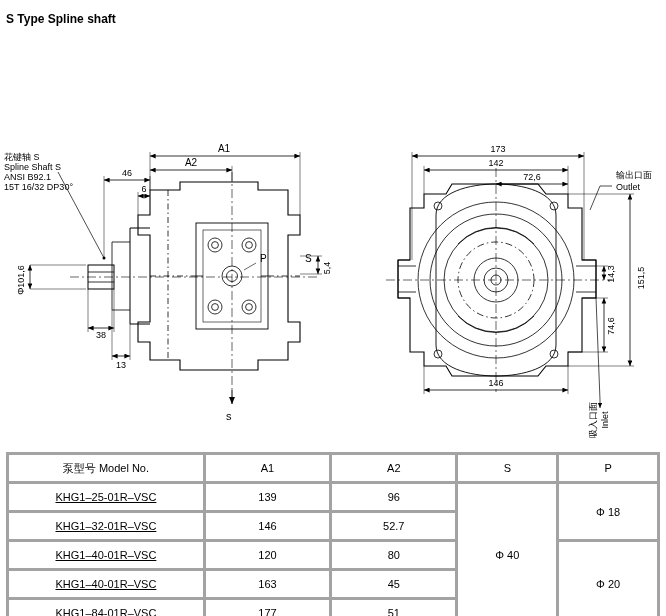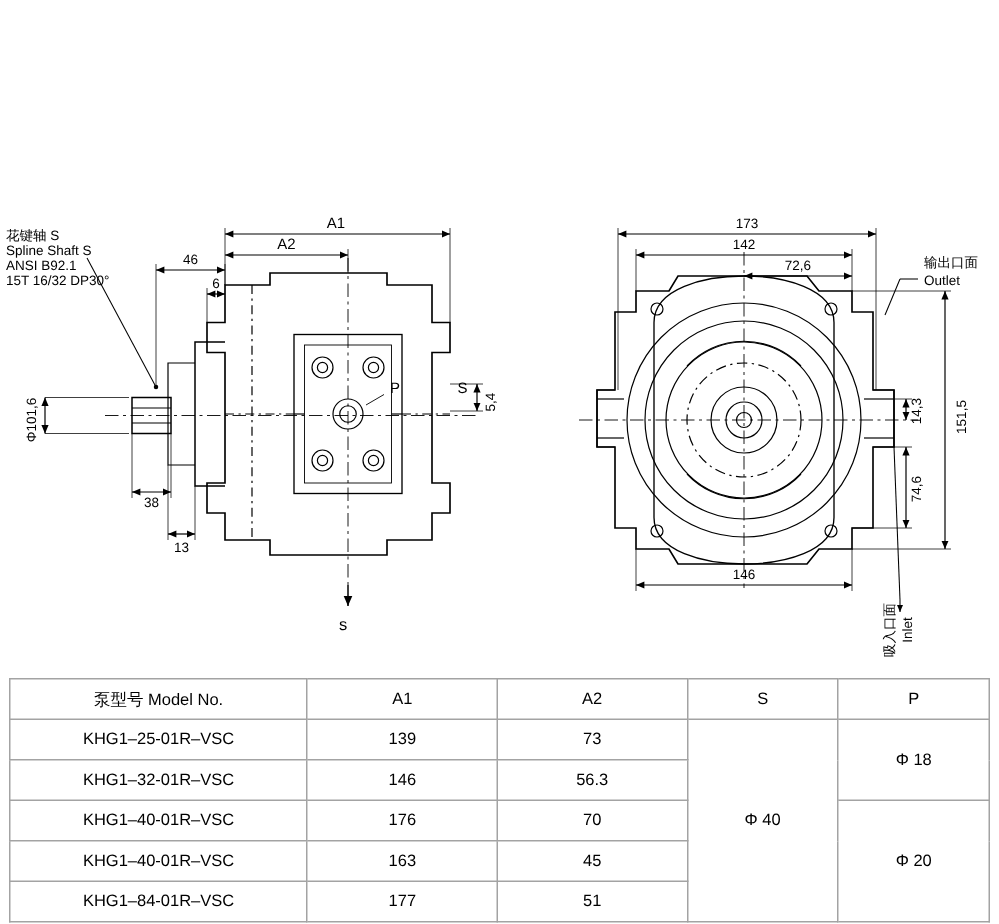--- a/index.html
+++ b/index.html
@@ -18,38 +18,39 @@
   .drawing{position:absolute;left:0;top:60px;width:666px;height:390px;}
   svg{display:block;}
 
   
   .spec-table{
     position:absolute;left:6px;top:452px;width:654px;
     border-collapse:collapse;
     font-size:11px;
   }
   .spec-table td,.spec-table th{
-    border:1px solid #a3a3a3;
+    border:3px solid #a3a3a3;
     text-align:center;
     height:26px;
     font-weight:normal;
     padding:0;
   }
   .spec-table thead th{background:#ffffff;font-size:11px;}
-  .col-model{width:198px;text-align:left;padding-left:42px;}
+  .col-model{width:198px;text-align:left;padding-left:42px;text-decoration:underline;}
   .col-model-h{width:198px;text-align:left;padding-left:18px;}
   .col-a1{width:126px;}
   .col-a2{width:126px;}
   .col-s{width:100px;}
   .col-p{width:100px;}
 </style>
 </head>
 <body>
 
 <div class="title-block">
+  <div class="title-line2">S Type Spline shaft</div>
 </div>
 
 <div class="drawing">
 <svg width="666" height="390" viewBox="0 0 666 390" xmlns="http://www.w3.org/2000/svg">
   <defs>
     <marker id="ar" markerWidth="8" markerHeight="8" refX="7" refY="3" orient="auto">
       <path d="M0,0 L7,3 L0,6 z" fill="#000"></path>
     </marker>
     <marker id="arS" markerWidth="8" markerHeight="8" refX="0" refY="3" orient="auto">
       <path d="M7,0 L0,3 L7,6 z" fill="#000"></path>
@@ -250,33 +251,33 @@
       <th class="col-a1">A1</th>
       <th class="col-a2">A2</th>
       <th class="col-s">S</th>
       <th class="col-p">P</th>
     </tr>
   </thead>
   <tbody>
     <tr>
       <td class="col-model">KHG1–25-01R–VSC</td>
       <td>139</td>
-      <td>73</td>
+      <td>96</td>
       <td rowspan="5">Φ 40</td>
       <td rowspan="2">Φ 18</td>
     </tr>
     <tr>
       <td class="col-model">KHG1–32-01R–VSC</td>
       <td>146</td>
-      <td>56.3</td>
+      <td>52.7</td>
     </tr>
     <tr>
       <td class="col-model">KHG1–40-01R–VSC</td>
-      <td>176</td>
-      <td>70</td>
+      <td>120</td>
+      <td>80</td>
       <td rowspan="3">Φ 20</td>
     </tr>
     <tr>
       <td class="col-model">KHG1–40-01R–VSC</td>
       <td>163</td>
       <td>45</td>
     </tr>
     <tr>
       <td class="col-model">KHG1–84-01R–VSC</td>
       <td>177</td>

